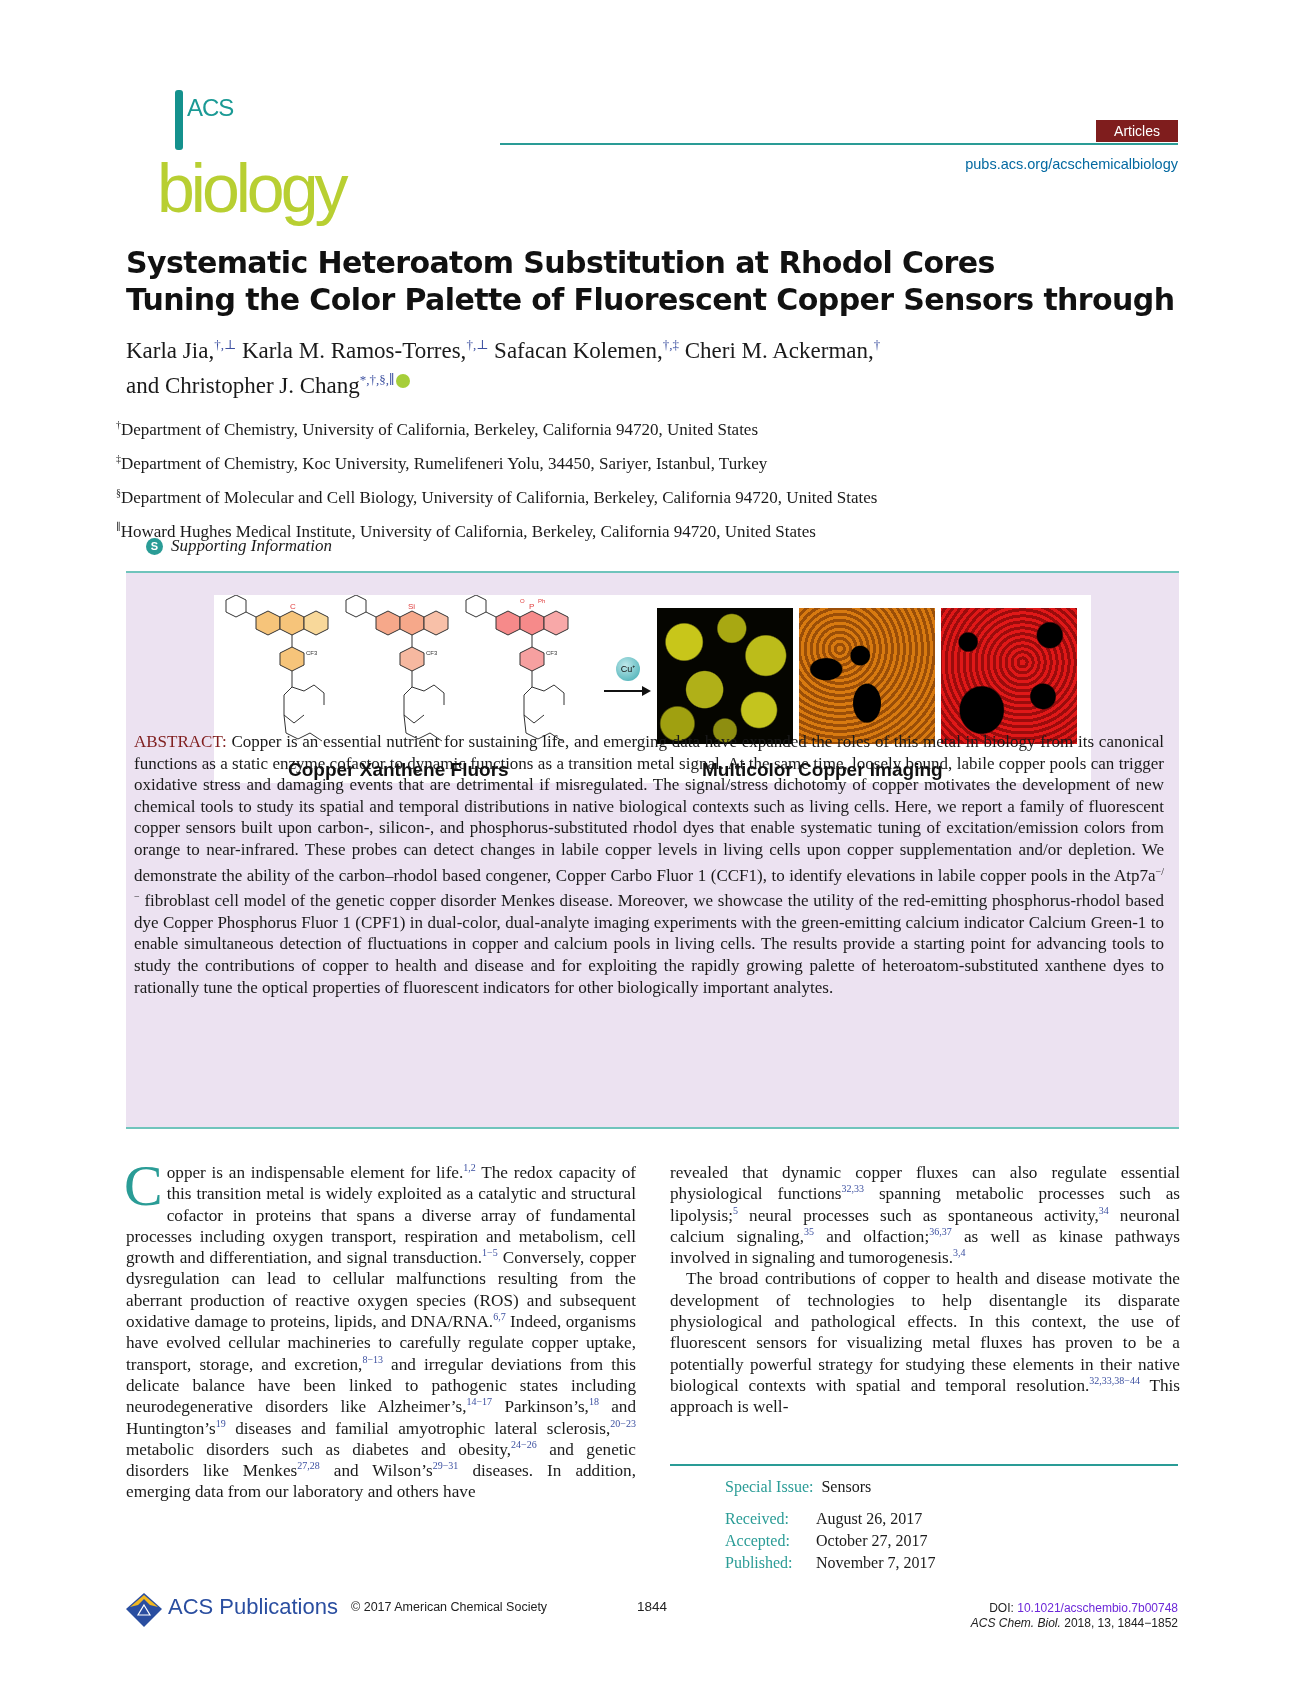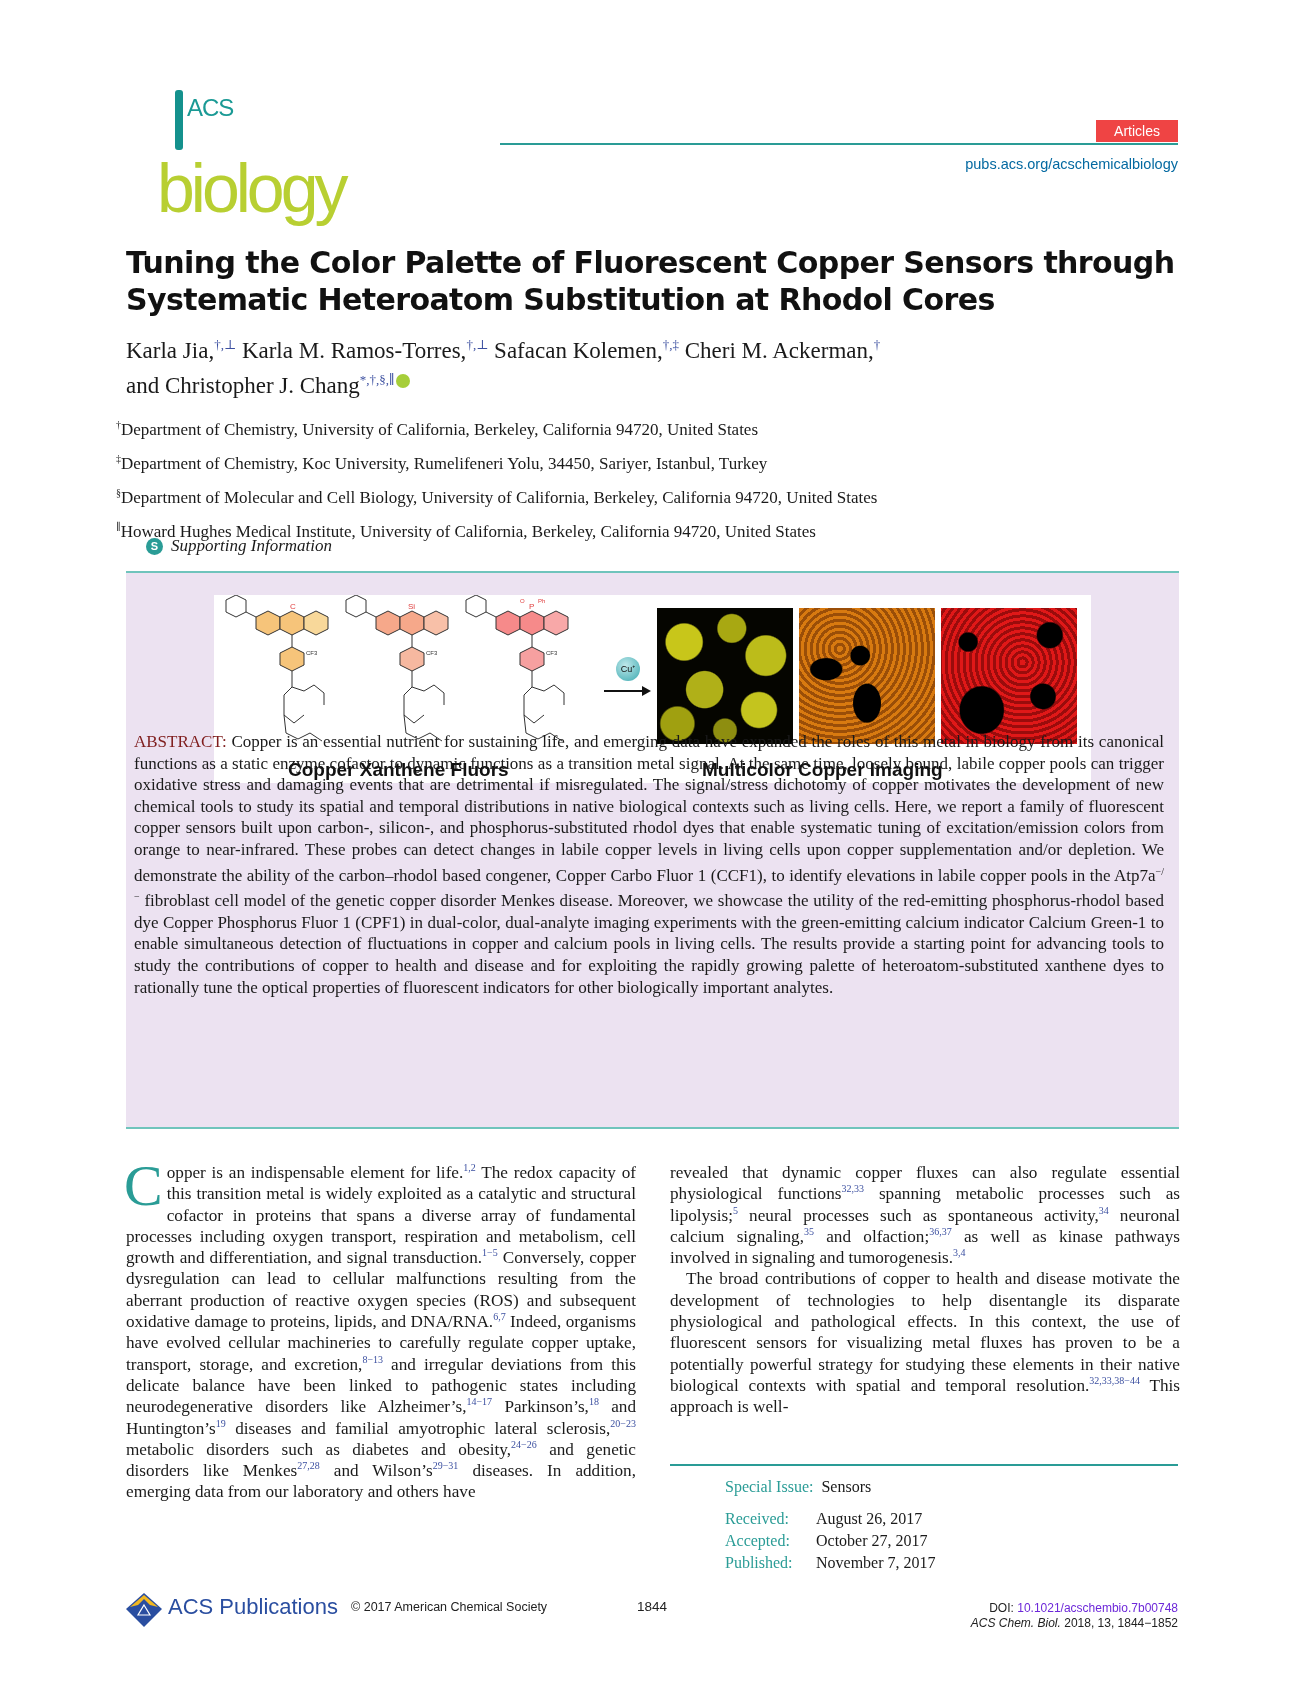--- a/index.html
+++ b/index.html
@@ -9,21 +9,21 @@
   .abs { position: absolute; }
 
   
   .logo { left: 155px; top: 82px; width: 300px; height: 140px; }
   .logo .acs { position: absolute; left: 32px; top: 12px; font-family: "Liberation Sans", sans-serif; font-size: 24px; color: #1a9a95; letter-spacing: -1px; }
   .logo .acs-bar { position: absolute; left: 20px; top: 8px; width: 8px; height: 60px; background: #14918d; border-radius: 3px; }
   .logo .chem { position: absolute; left: 30px; top: 22px; font-family: "Liberation Sans", sans-serif; font-size: 68px; color: #14918d; letter-spacing: -4px; line-height: 1; font-weight: 400; }
   .logo .bio { position: absolute; left: 2px; top: 72px; font-family: "Liberation Sans", sans-serif; font-size: 68px; color: #b8cf32; letter-spacing: -4px; line-height: 1; }
 
   .header-rule { left: 500px; top: 143px; width: 678px; height: 2px; background: #2a9c96; }
-  .articles-tag { left: 1096px; top: 120px; width: 82px; height: 22px; background: #ef4444; color: #fff; font-family: "Liberation Sans", sans-serif; font-size: 14px; text-align: center; line-height: 22px; }
+  .articles-tag { left: 1096px; top: 120px; width: 82px; height: 22px; background: #7f1d1d; color: #fff; font-family: "Liberation Sans", sans-serif; font-size: 14px; text-align: center; line-height: 22px; }
   .journal-url { right: 125px; top: 156px; font-family: "Liberation Sans", sans-serif; font-size: 14.5px; color: #0369a1; }
 
   
   .title { left: 126px; top: 244px; width: 1060px; font-family: "DejaVu Sans", sans-serif; font-size: 30px; font-weight: 700; line-height: 37px; color: #111; letter-spacing: -0.6px; }
   .authors { left: 126px; top: 330px; width: 1060px; font-size: 23px; line-height: 29px; color: #1a1a1a; }
   .authors sup { font-size: 13px; color: #3b4fa0; vertical-align: 9px; }
   .orcid { display: inline-block; width: 14px; height: 14px; border-radius: 50%; background: #a6ce39; vertical-align: 5px; margin-left: 1px; }
 
   .affils { left: 116px; top: 410px; width: 1060px; font-size: 17px; line-height: 29px; color: #1a1a1a; }
   .affils sup { font-size: 10px; vertical-align: 7px; }
@@ -96,22 +96,22 @@
 <div class="abs logo">
   <div class="acs-bar"></div>
   <span class="acs">ACS</span>
   <span class="bio">biology</span>
 </div>
 <div class="abs articles-tag">Articles</div>
 <div class="abs header-rule"></div>
 <div class="abs journal-url">pubs.acs.org/acschemicalbiology</div>
 
 <div class="abs title">
+  <div>Systematic Heteroatom Substitution at Rhodol Cores</div>
   <div>Tuning the Color Palette of Fluorescent Copper Sensors through</div>
-  <div>Systematic Heteroatom Substitution at Rhodol Cores</div>
 </div>
 
 <div class="abs authors">
   <span>Karla Jia,</span><sup>†,⊥</sup>
   <span>Karla M. Ramos-Torres,</span><sup>†,⊥</sup>
   <span>Safacan Kolemen,</span><sup>†,‡</sup>
   <span>Cheri M. Ackerman,</span><sup>†</sup><br>
   <span>and Christopher J. Chang</span><sup>*,†,§,∥</sup><span class="orcid"></span>
 </div>
 

